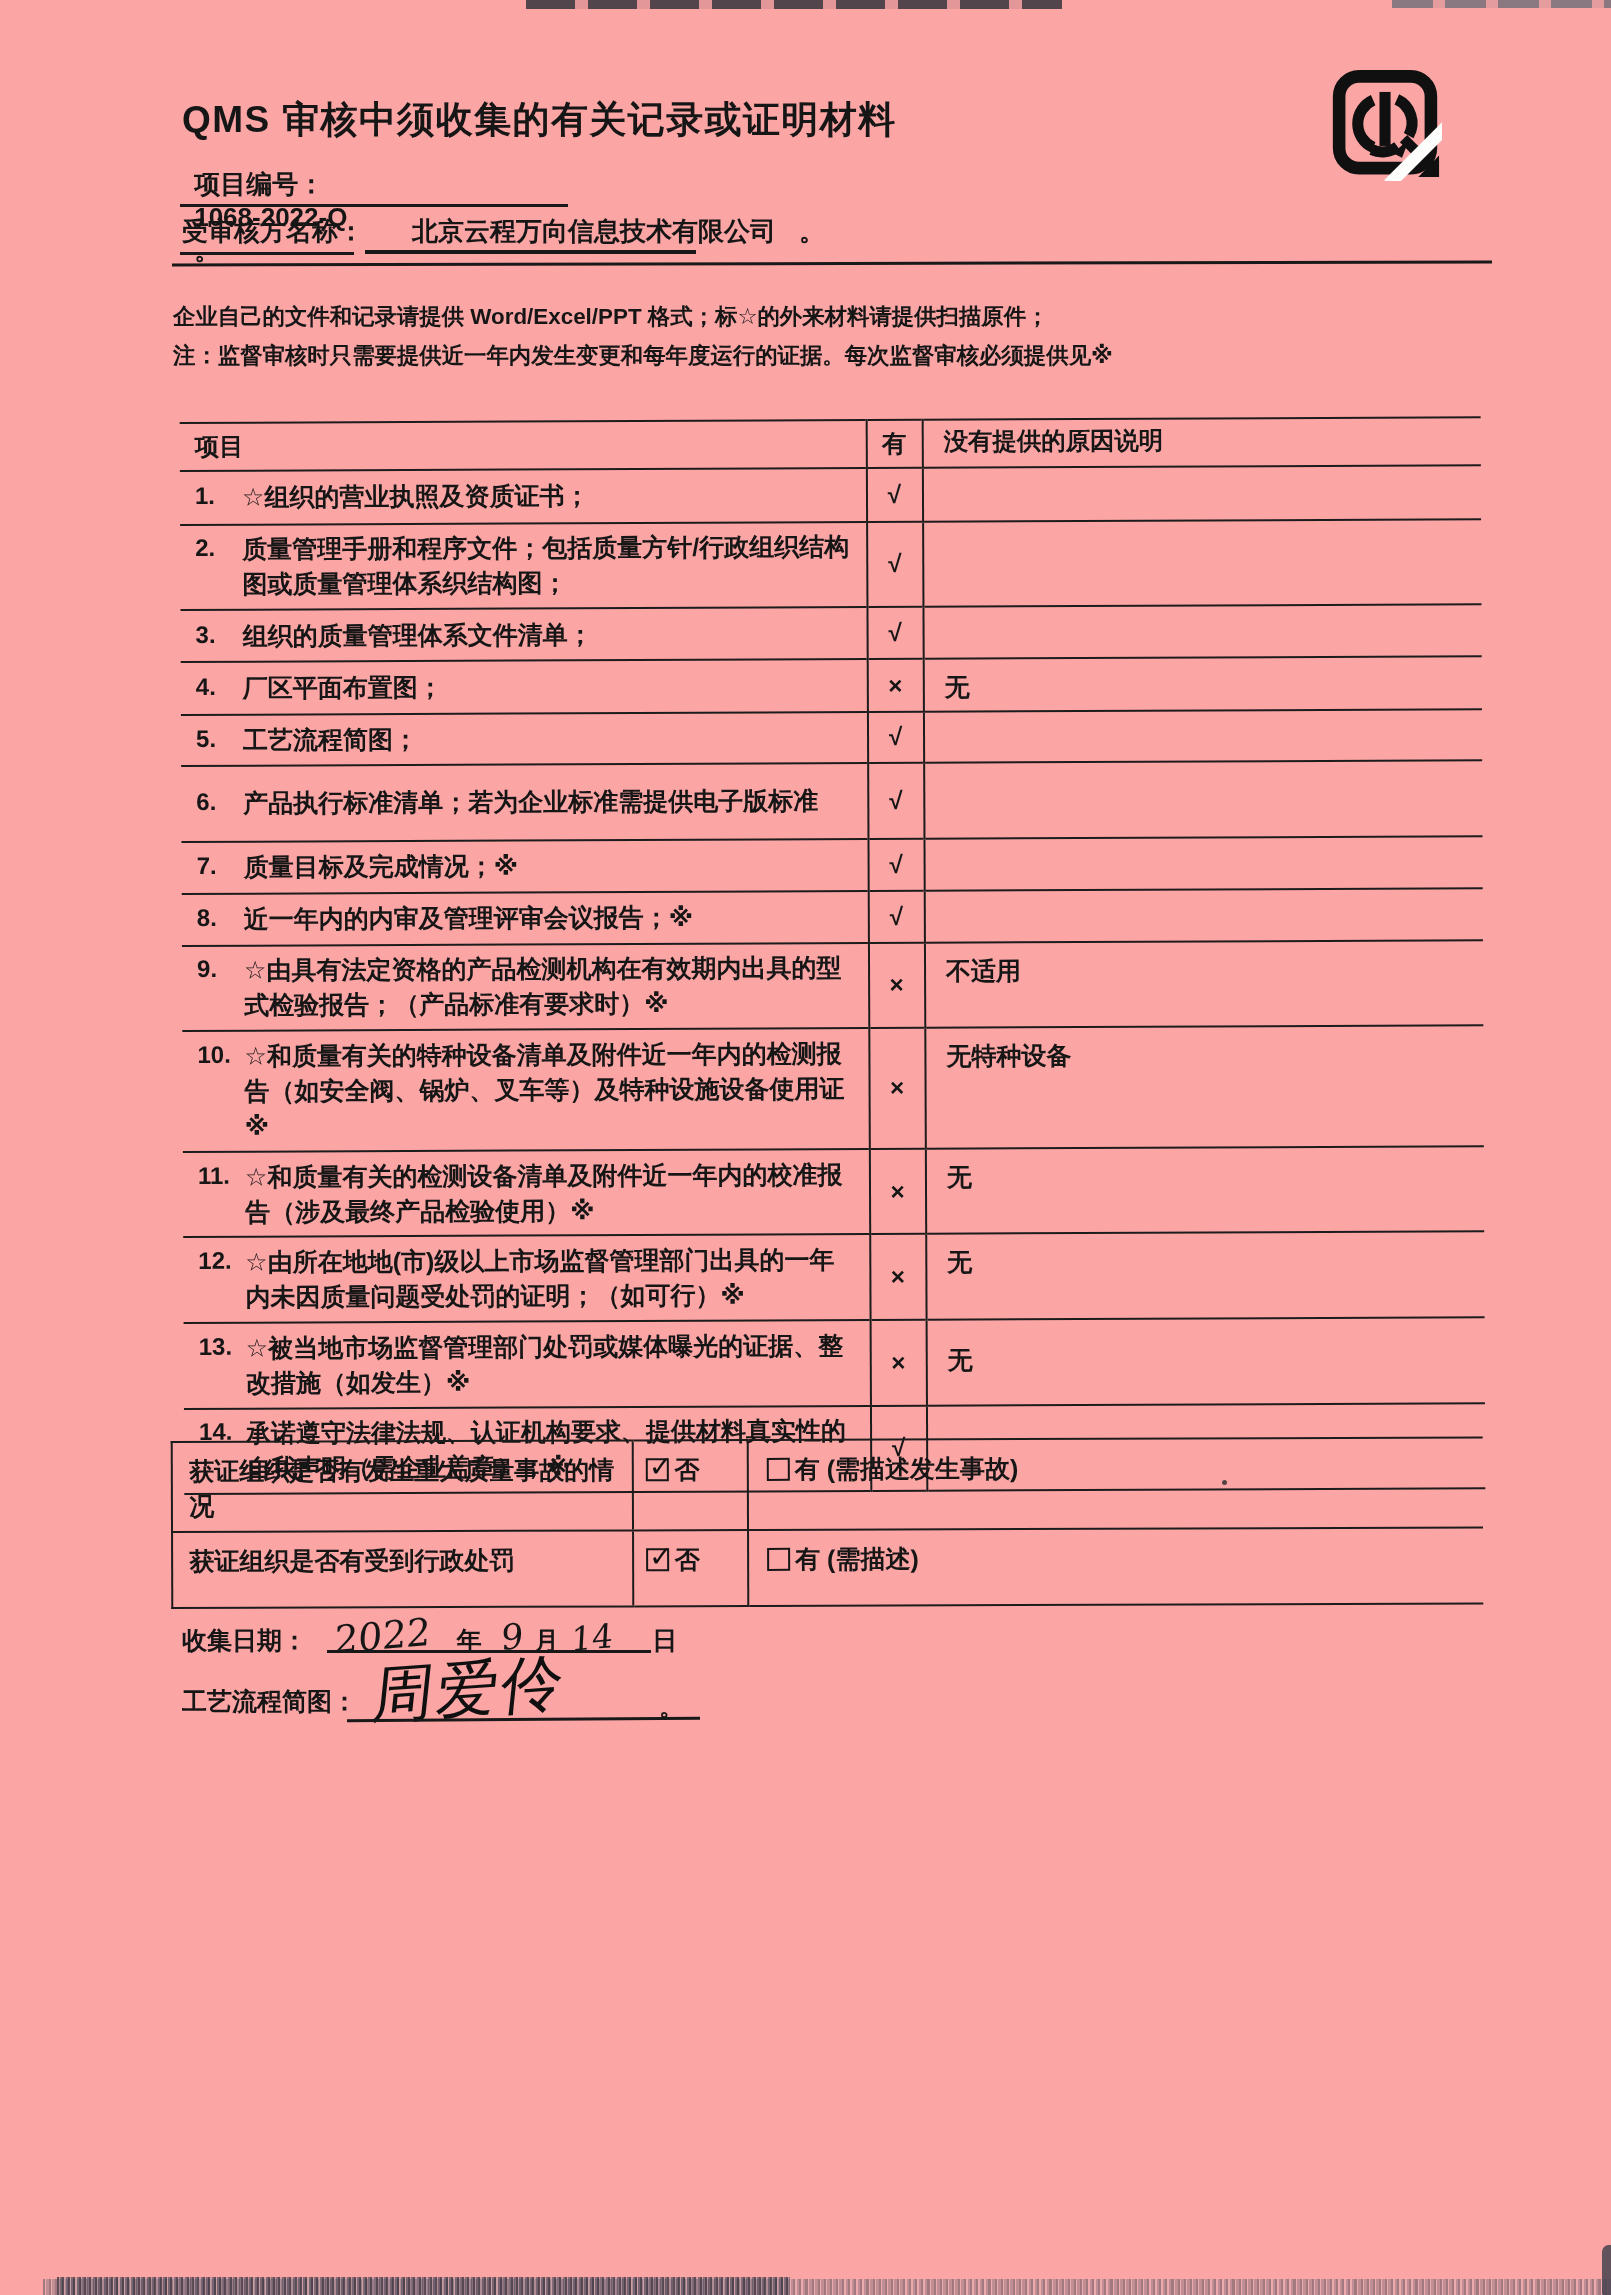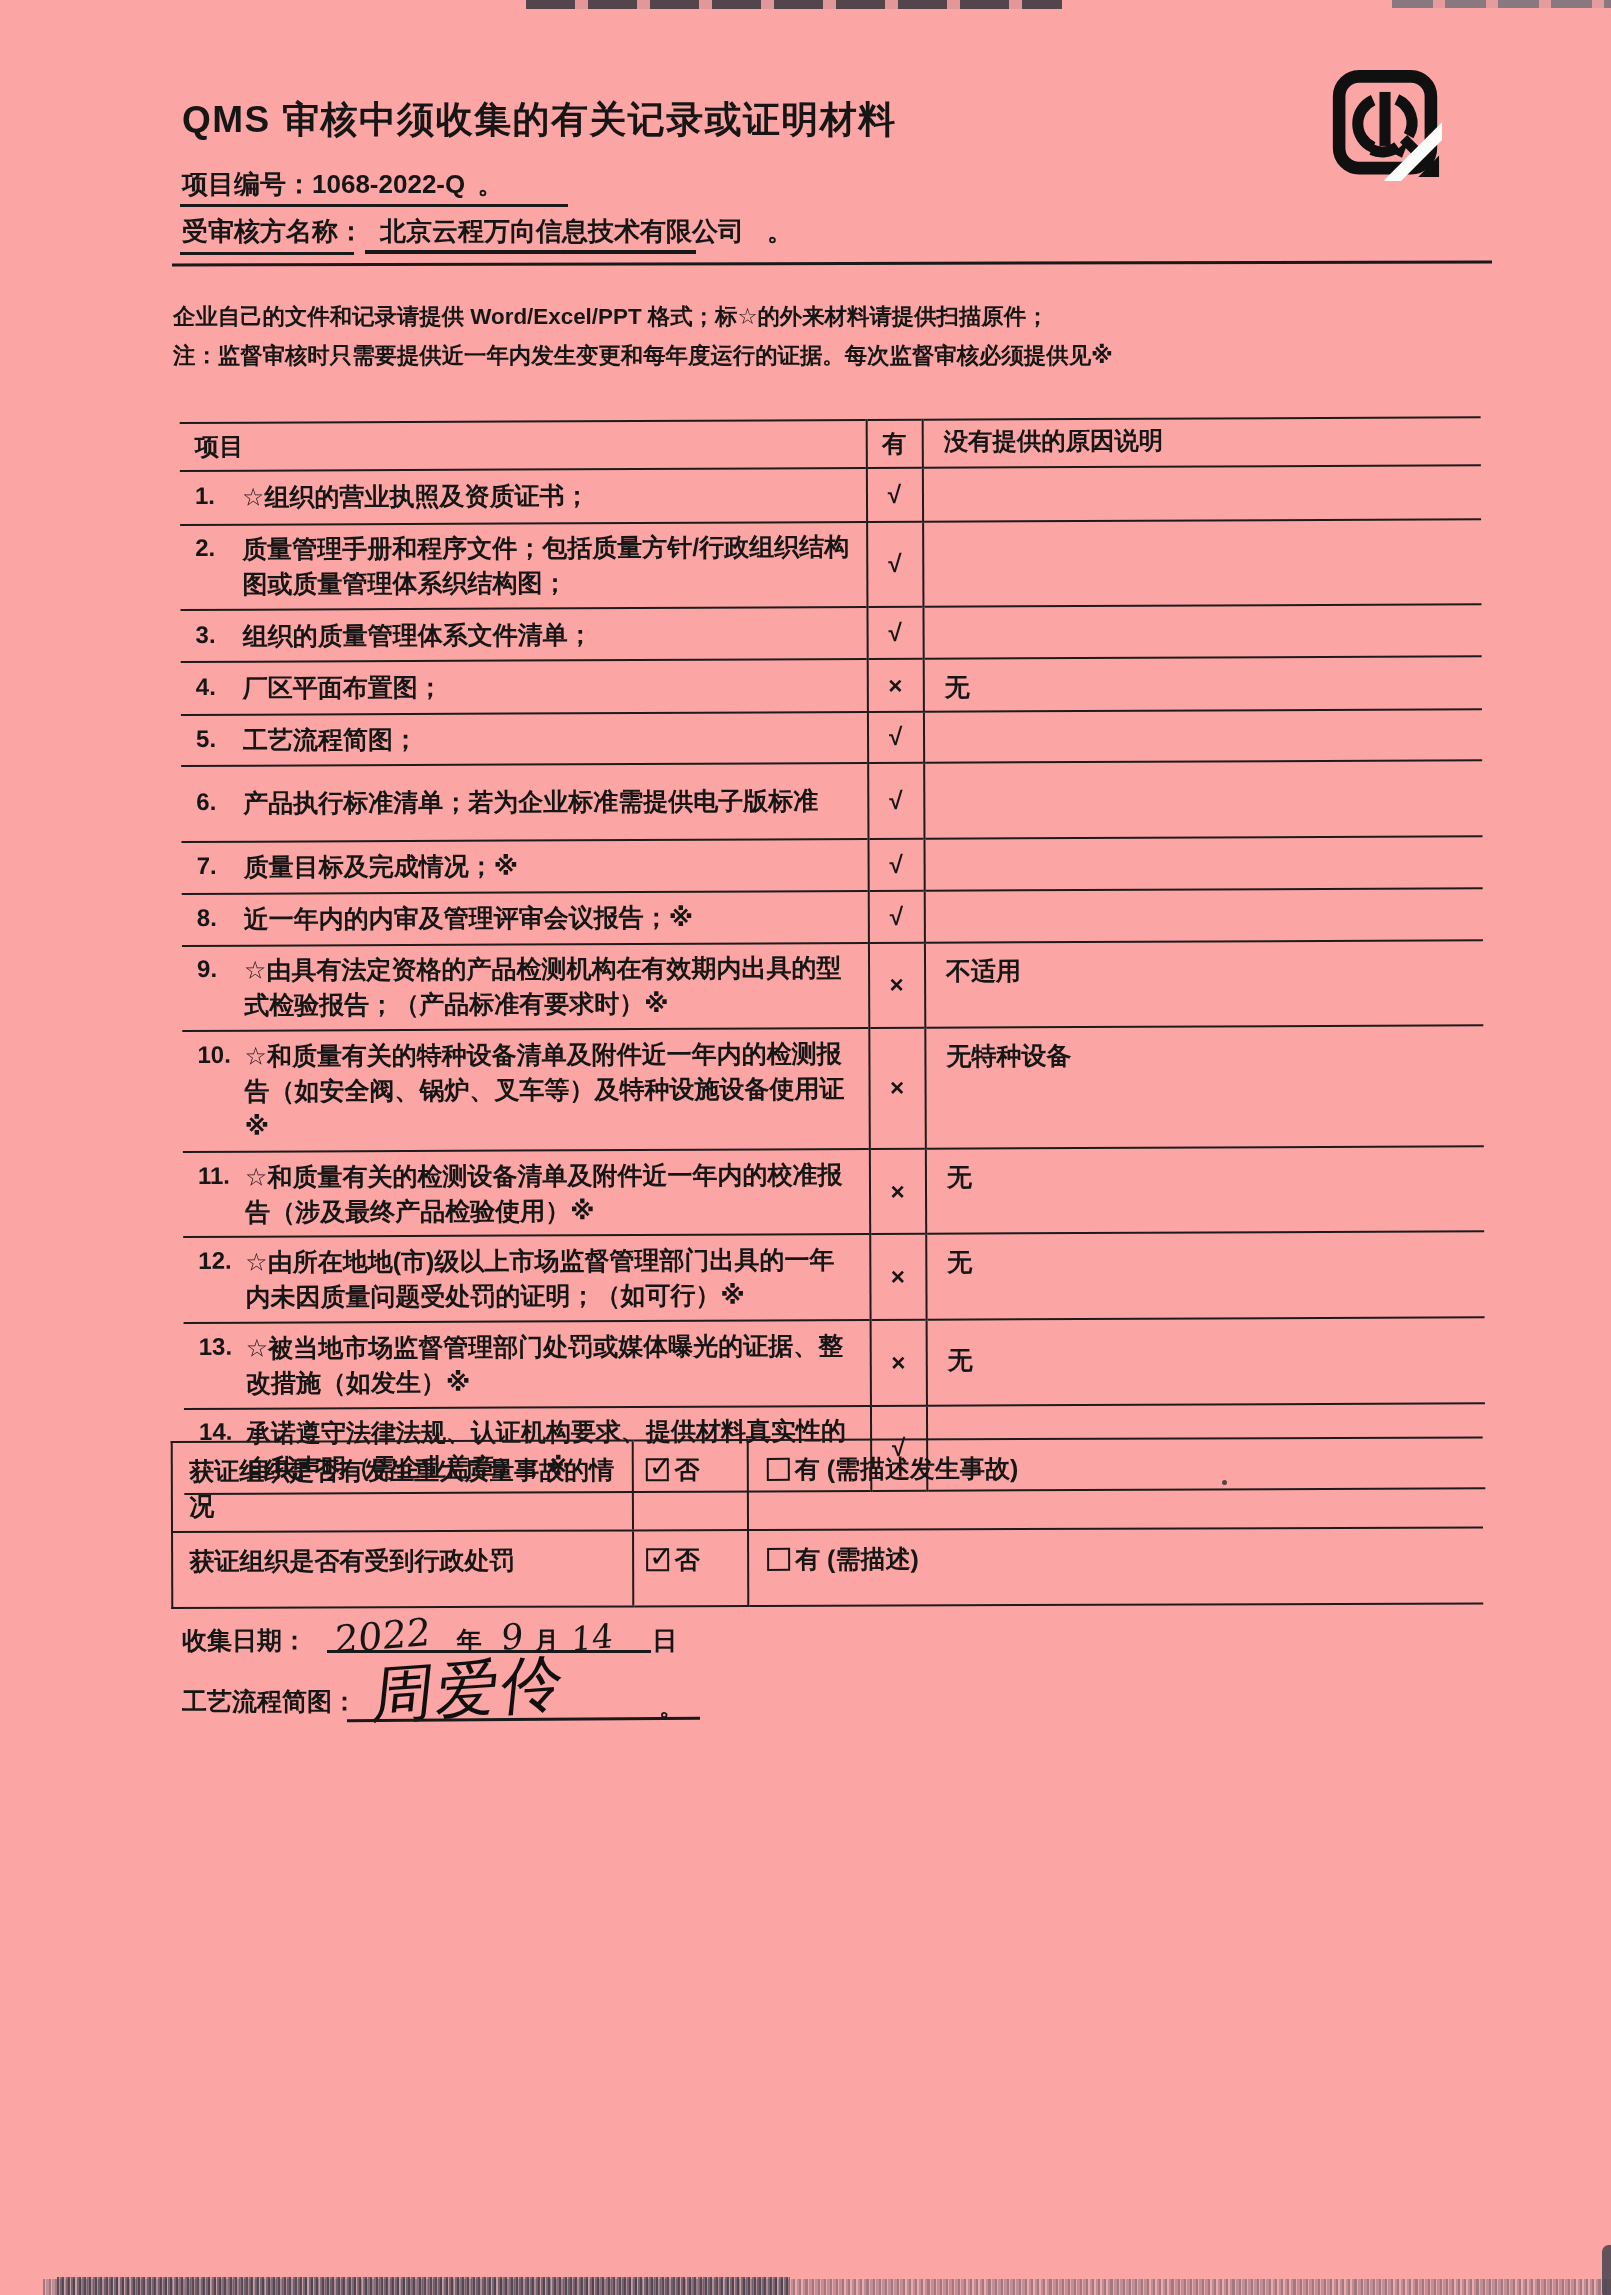--- a/index.html
+++ b/index.html
@@ -4,25 +4,25 @@
 <style>
   * { margin:0; padding:0; box-sizing:border-box; }
   body { background:#e8e8e8; font-family:"Liberation Sans","DejaVu Sans",sans-serif; }
   .page { position:relative; width:1612px; height:2295px; background:#fca5a5; overflow:hidden;
           color:#161616; }
 
   
   .title { position:absolute; left:182px; top:95px; font-size:37px; font-weight:800;
            letter-spacing:1.4px; }
   .proj-row { position:absolute; left:182px; top:167px; font-size:26px; font-weight:800;
-              display:flex; align-items:baseline; }
+              display:flex; align-items:baseline;flex-direction:column; }
   .proj-row .suffix { margin-left:12.2px; font-weight:700; }
   .auditee-row { position:absolute; left:182px; top:214px; font-size:26px; font-weight:800;
                  display:flex; align-items:baseline; }
-  .auditee-row .name { margin-left:16px; }
+  .auditee-row .name { margin-left:48px; }
   .auditee-row .suffix { margin-left:23px; font-weight:700; }
 
   .hline { position:absolute; background:#191919; }
 
   .logo { position:absolute; left:1331px; top:68px; width:111px; height:113px; }
 
   
   .notes { position:absolute; left:173px; top:297px; font-size:22.4px; font-weight:700;
            line-height:39px; width:1275px; }
 

